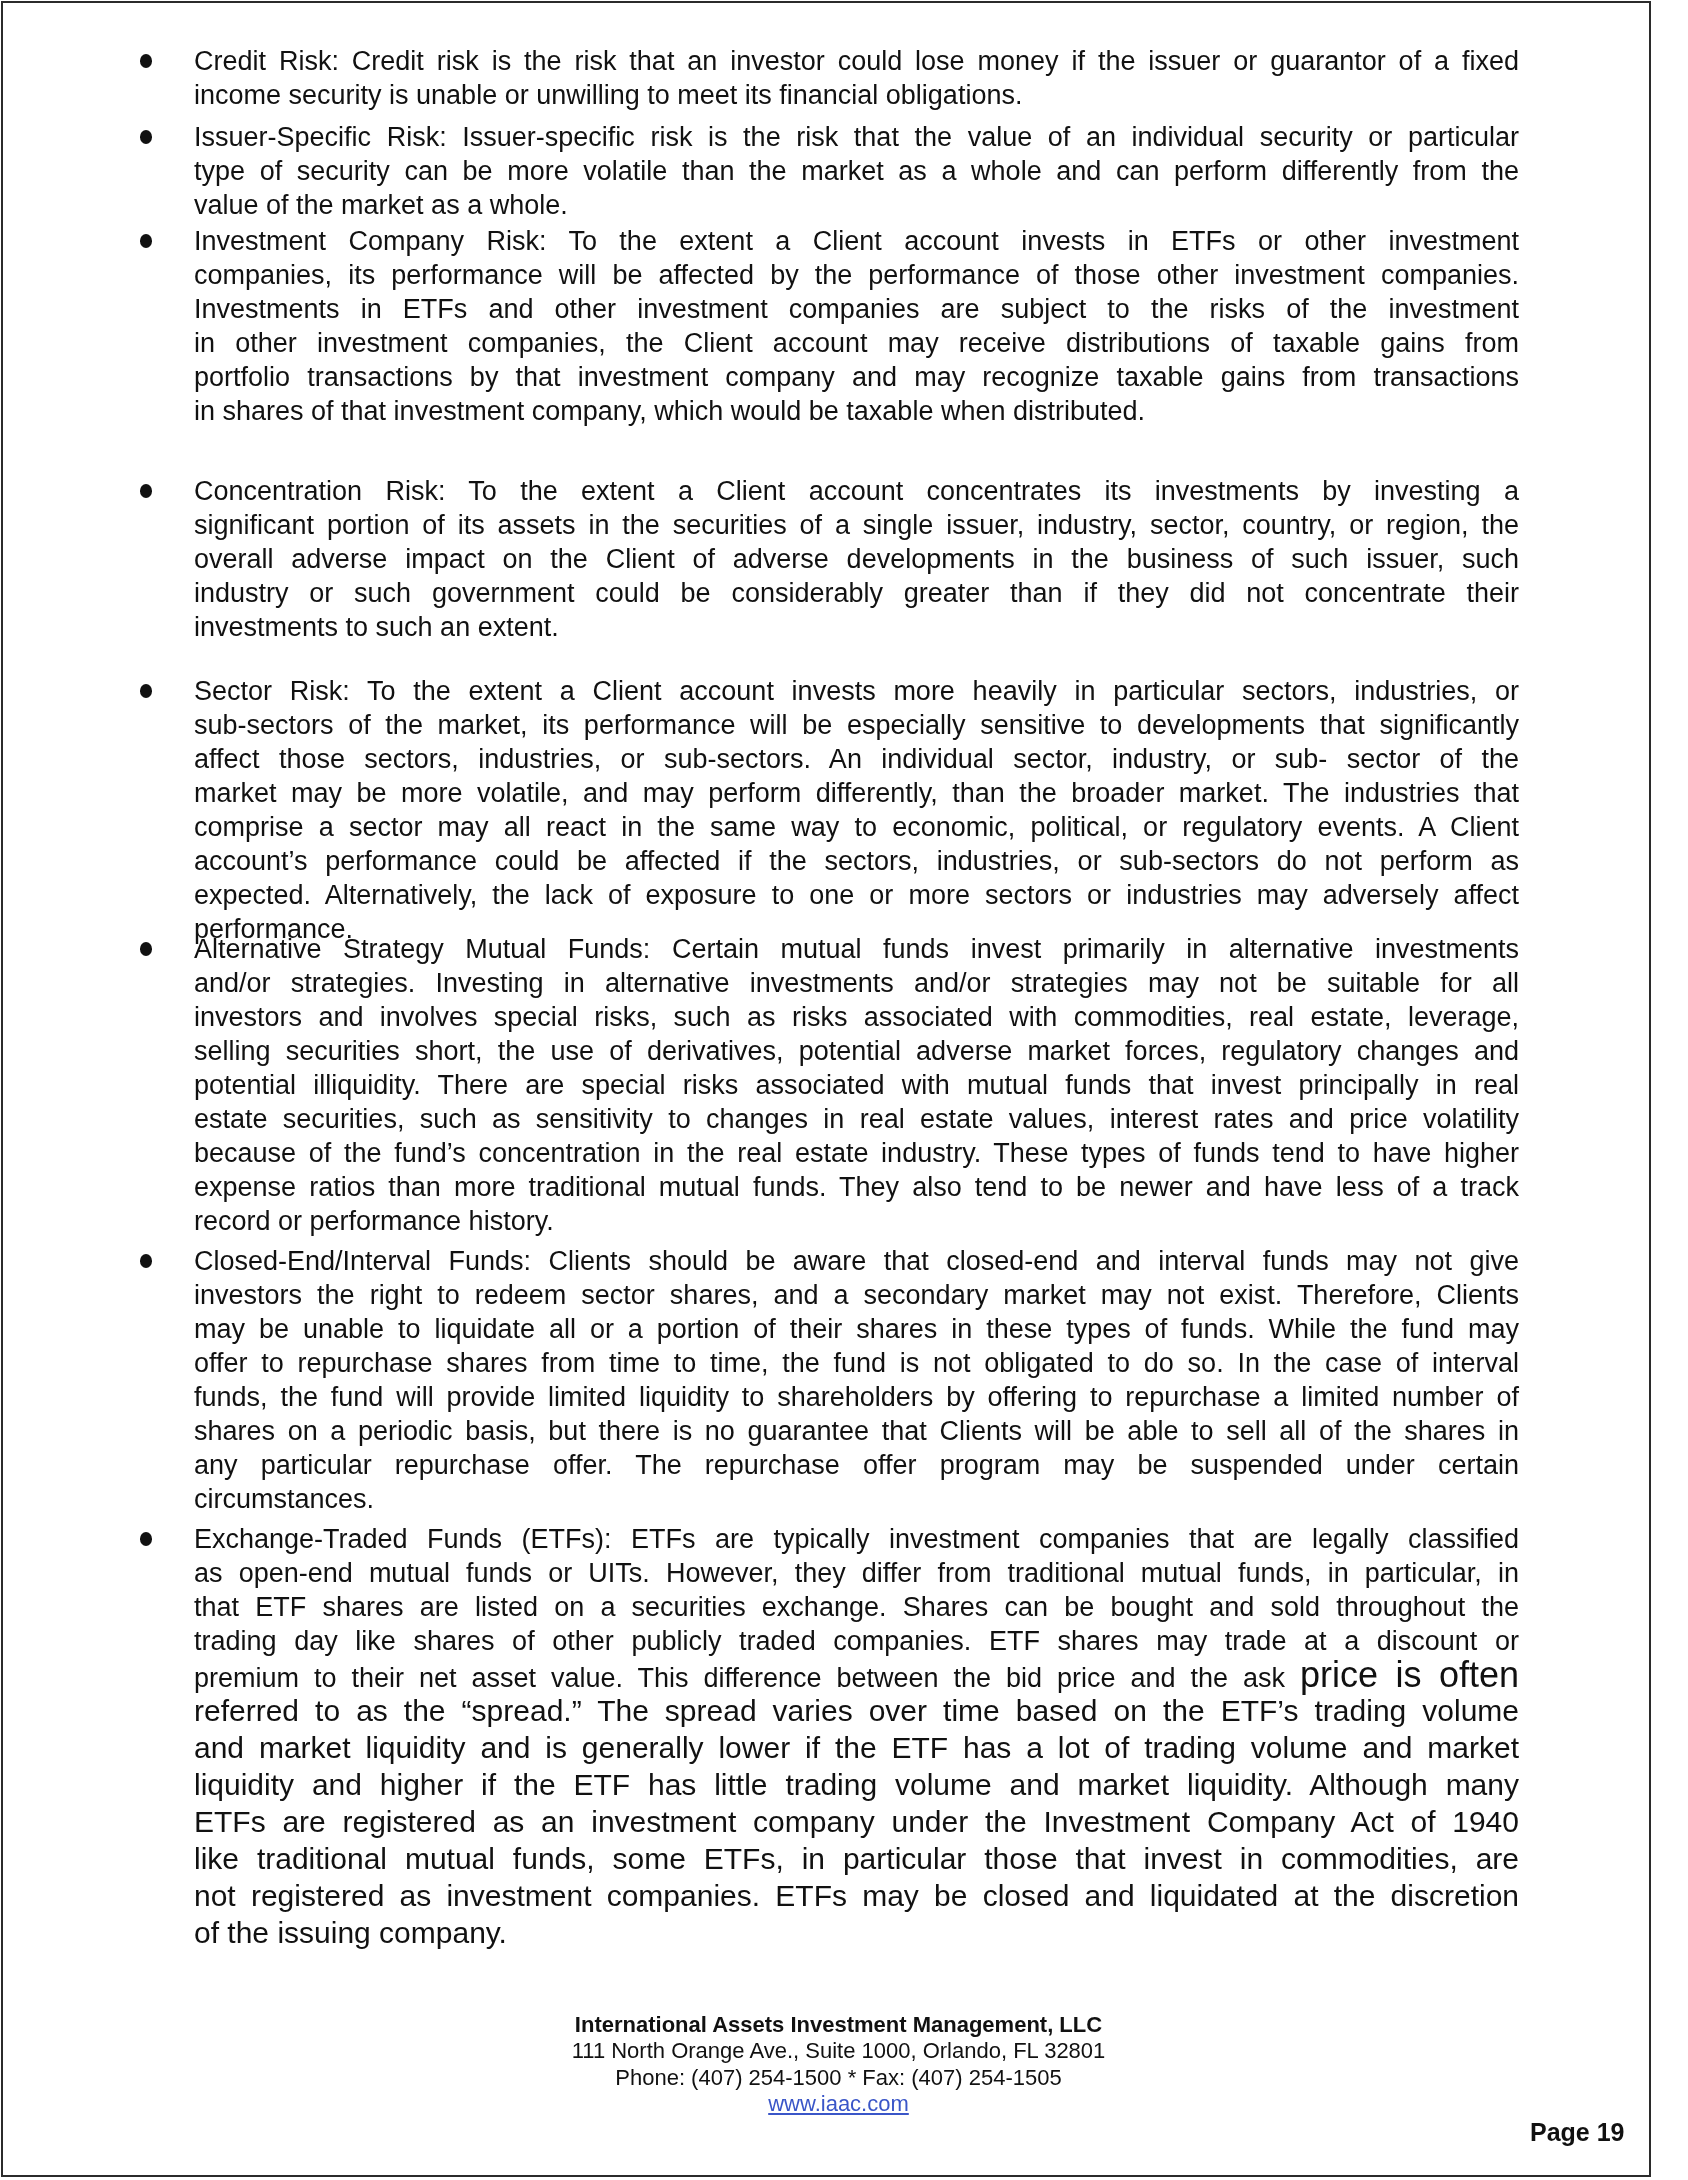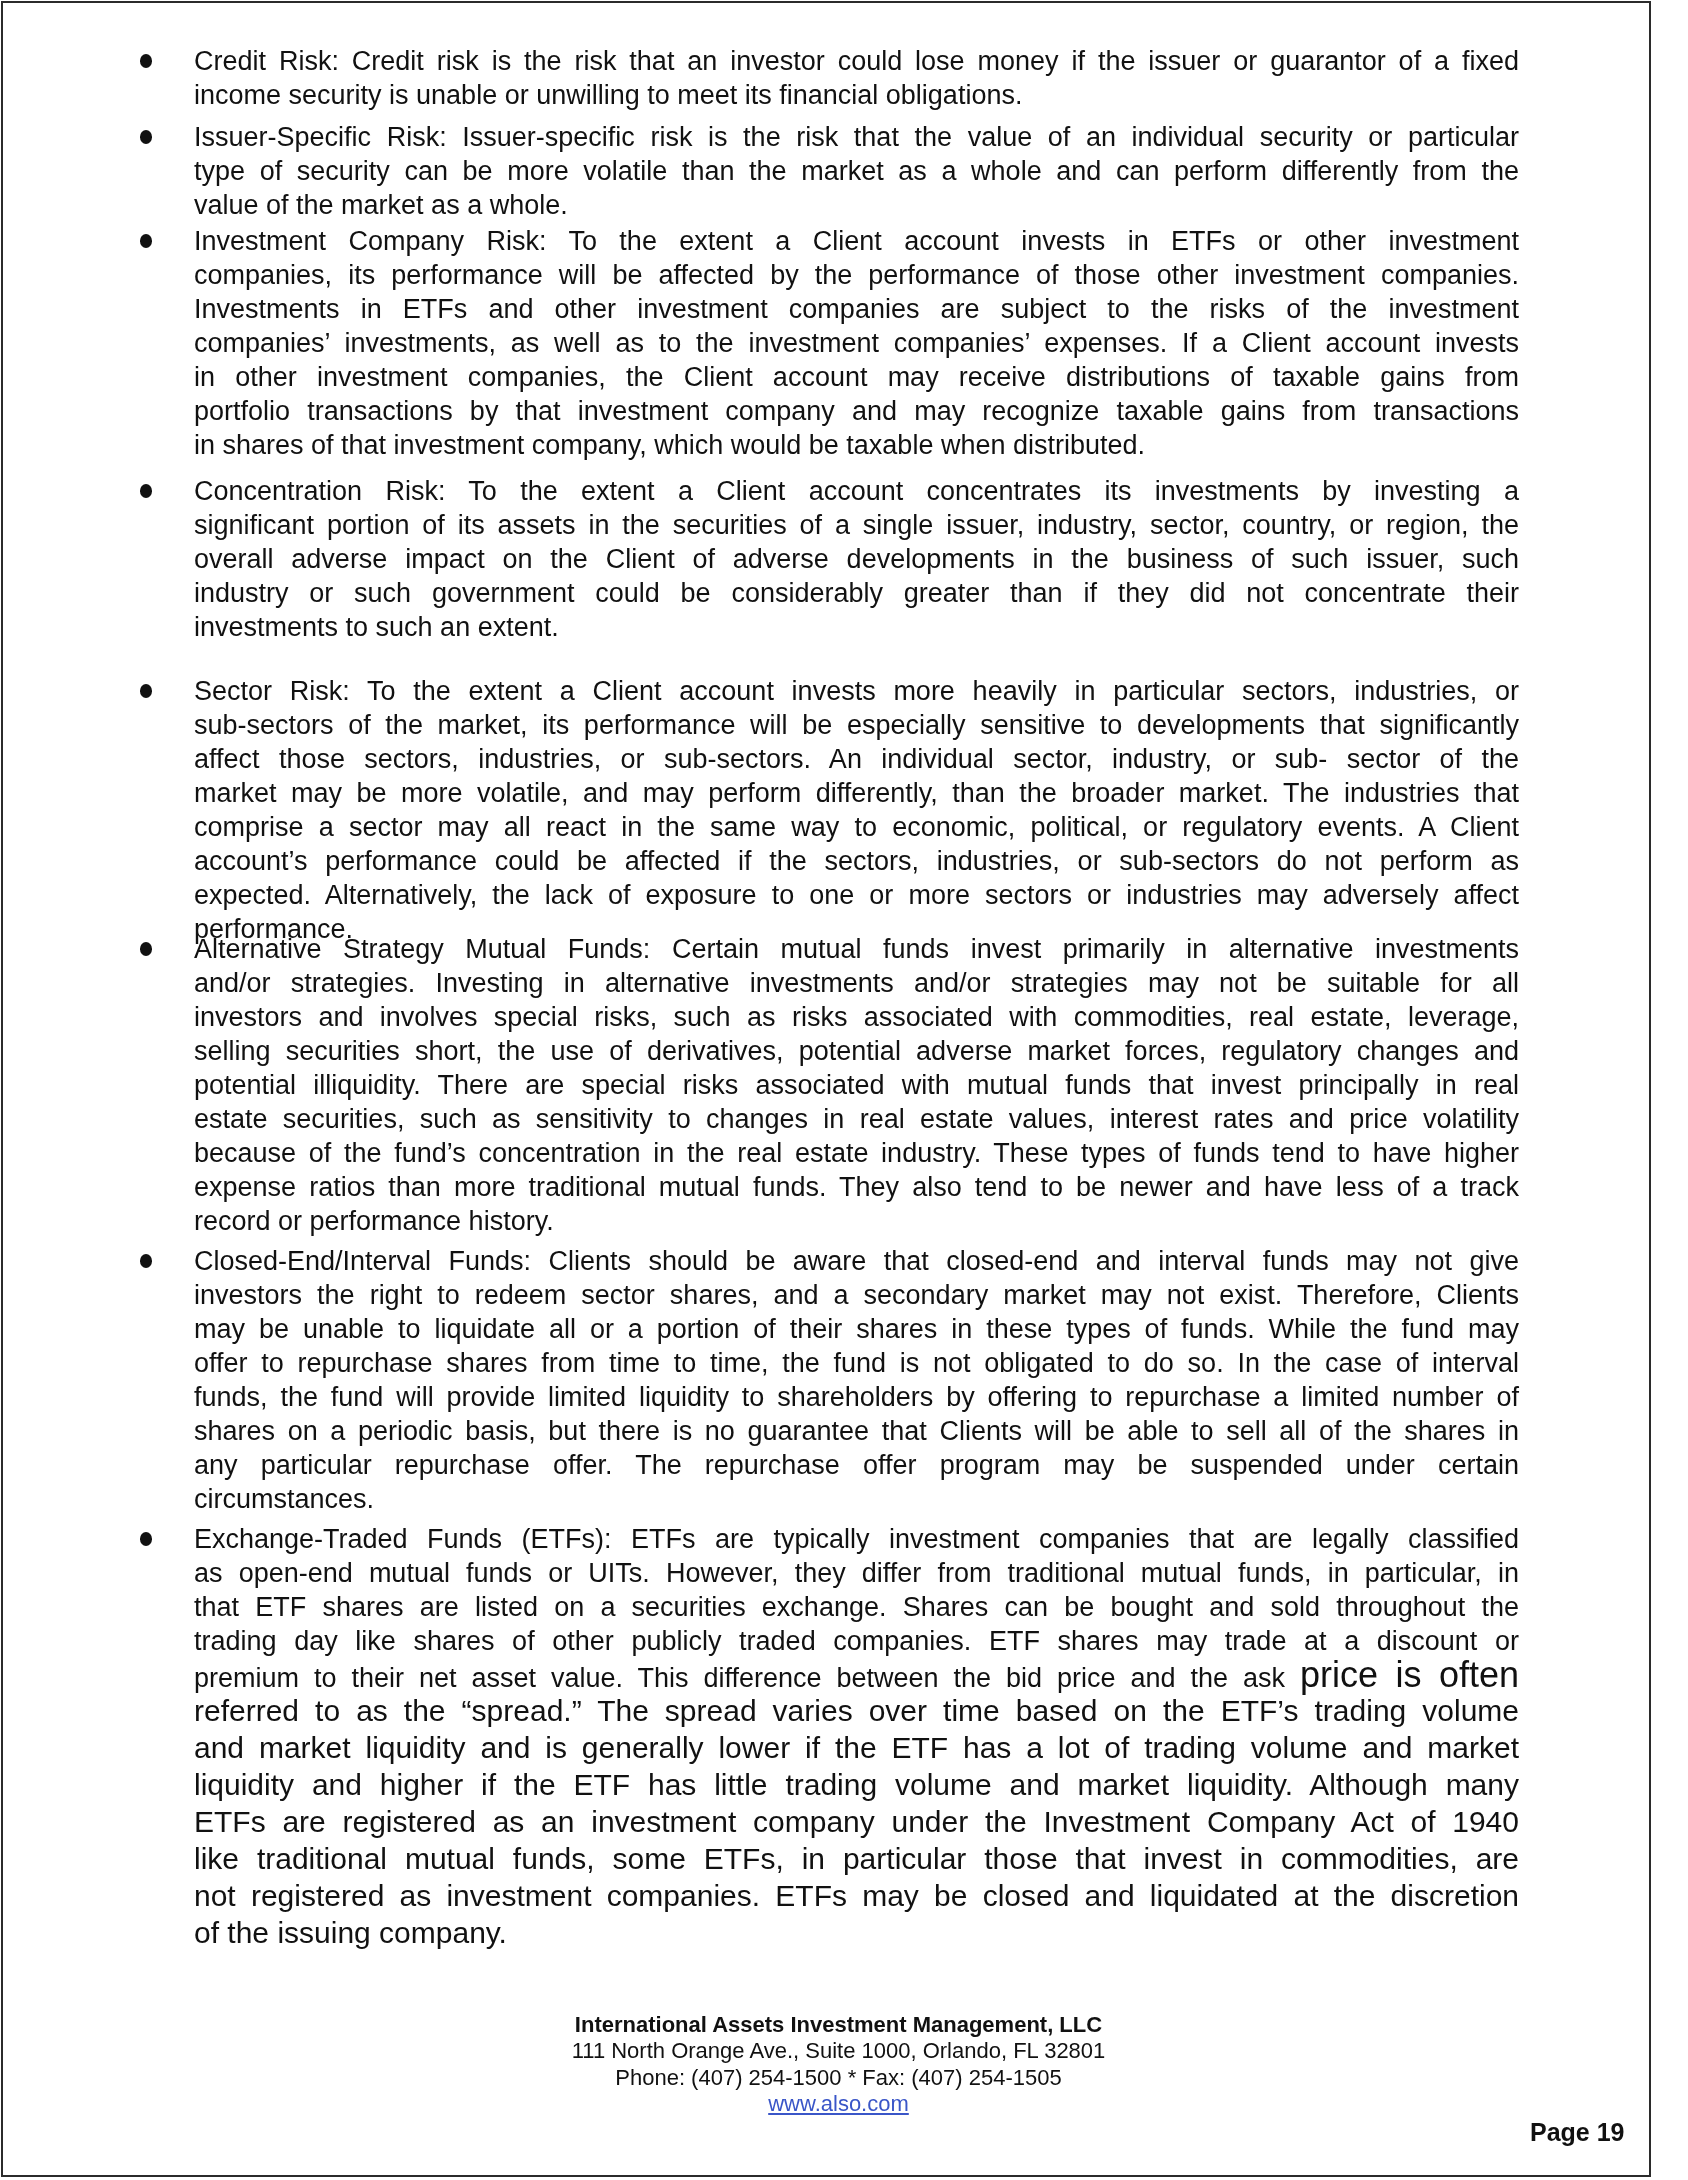--- a/index.html
+++ b/index.html
@@ -38,21 +38,20 @@
   <span class="line"><span class="term">Issuer-Specific Risk:</span><span> Issuer-specific risk is the risk that the value of an individual security or particular</span></span>
   <span class="line">type of security can be more volatile than the market as a whole and can perform differently from the</span>
   <span class="line last">value of the market as a whole.</span>
 </div>
 
 <div class="item" style="top:224px;">
   <span class="bullet" style="top:10.2px;"></span>
   <span class="line"><span class="term">Investment Company Risk:</span><span> To the extent a Client account invests in ETFs or other investment</span></span>
   <span class="line">companies, its performance will be affected by the performance of those other investment companies.</span>
   <span class="line">Investments in ETFs and other investment companies are subject to the risks of the investment</span>
-  <span class="line">companies’ investments, as well as to the investment companies’ expenses. If a Client account invests</span>
   <span class="line">in other investment companies, the Client account may receive distributions of taxable gains from</span>
   <span class="line">portfolio transactions by that investment company and may recognize taxable gains from transactions</span>
   <span class="line last">in shares of that investment company, which would be taxable when distributed.</span>
 </div>
 
 <div class="item" style="top:474px;">
   <span class="bullet" style="top:10.2px;"></span>
   <span class="line"><span class="term">Concentration Risk:</span><span> To the extent a Client account concentrates its investments by investing a</span></span>
   <span class="line">significant portion of its assets in the securities of a single issuer, industry, sector, country, or region, the</span>
   <span class="line">overall adverse impact on the Client of adverse developments in the business of such issuer, such</span>
@@ -110,17 +109,17 @@
   <span class="line big">ETFs are registered as an investment company under the Investment Company Act of 1940</span>
   <span class="line big">like traditional mutual funds, some ETFs, in particular those that invest in commodities, are</span>
   <span class="line big">not registered as investment companies. ETFs may be closed and liquidated at the discretion</span>
   <span class="line big last">of the issuing company.</span>
 </div>
 
 <div class="footer" style="top:2012px;">
   <span class="f-line f-company">International Assets Investment Management, LLC</span>
   <span class="f-line">111 North Orange Ave., Suite 1000, Orlando, FL 32801</span>
   <span class="f-line">Phone: (407) 254-1500 * Fax: (407) 254-1505</span>
-  <span class="f-line"><a class="f-link">www.also.com</a></span>
+  <span class="f-line"><a class="f-link">www.iaac.com</a></span>
 </div>
 
 <div class="page-number">Page 19</div>
 
 
 </body></html>

